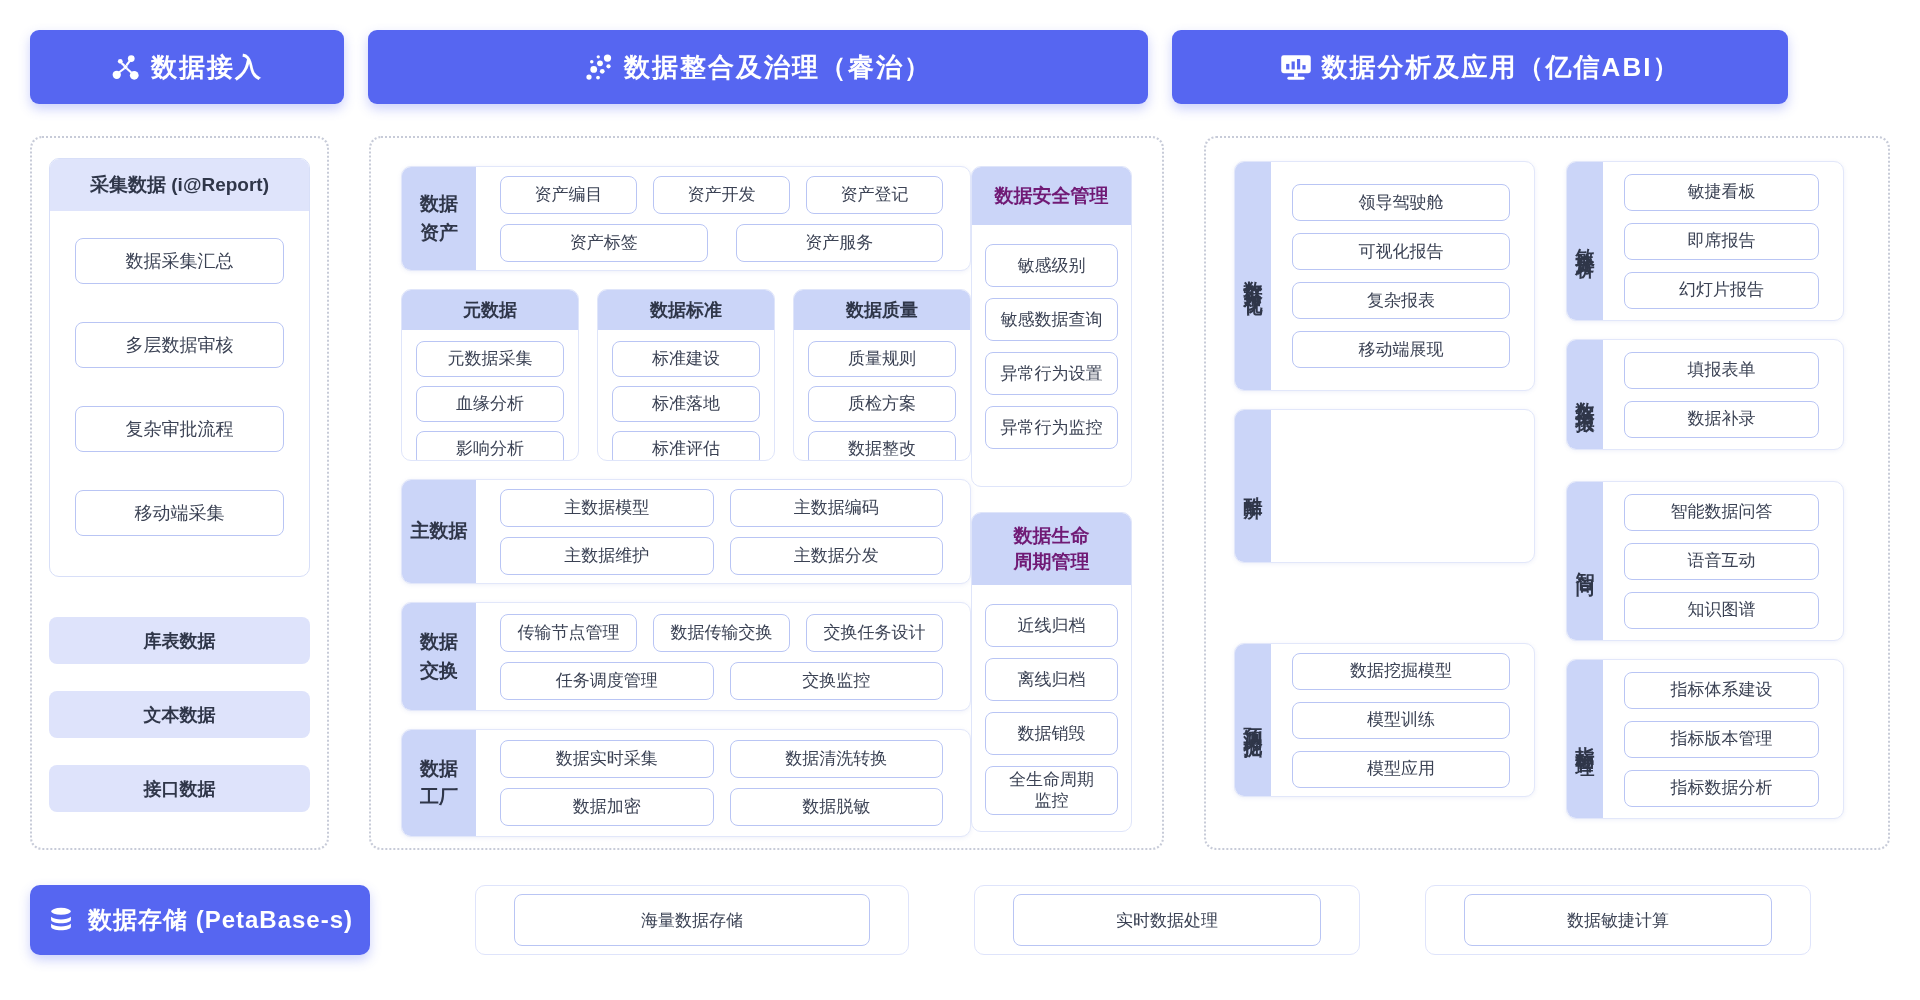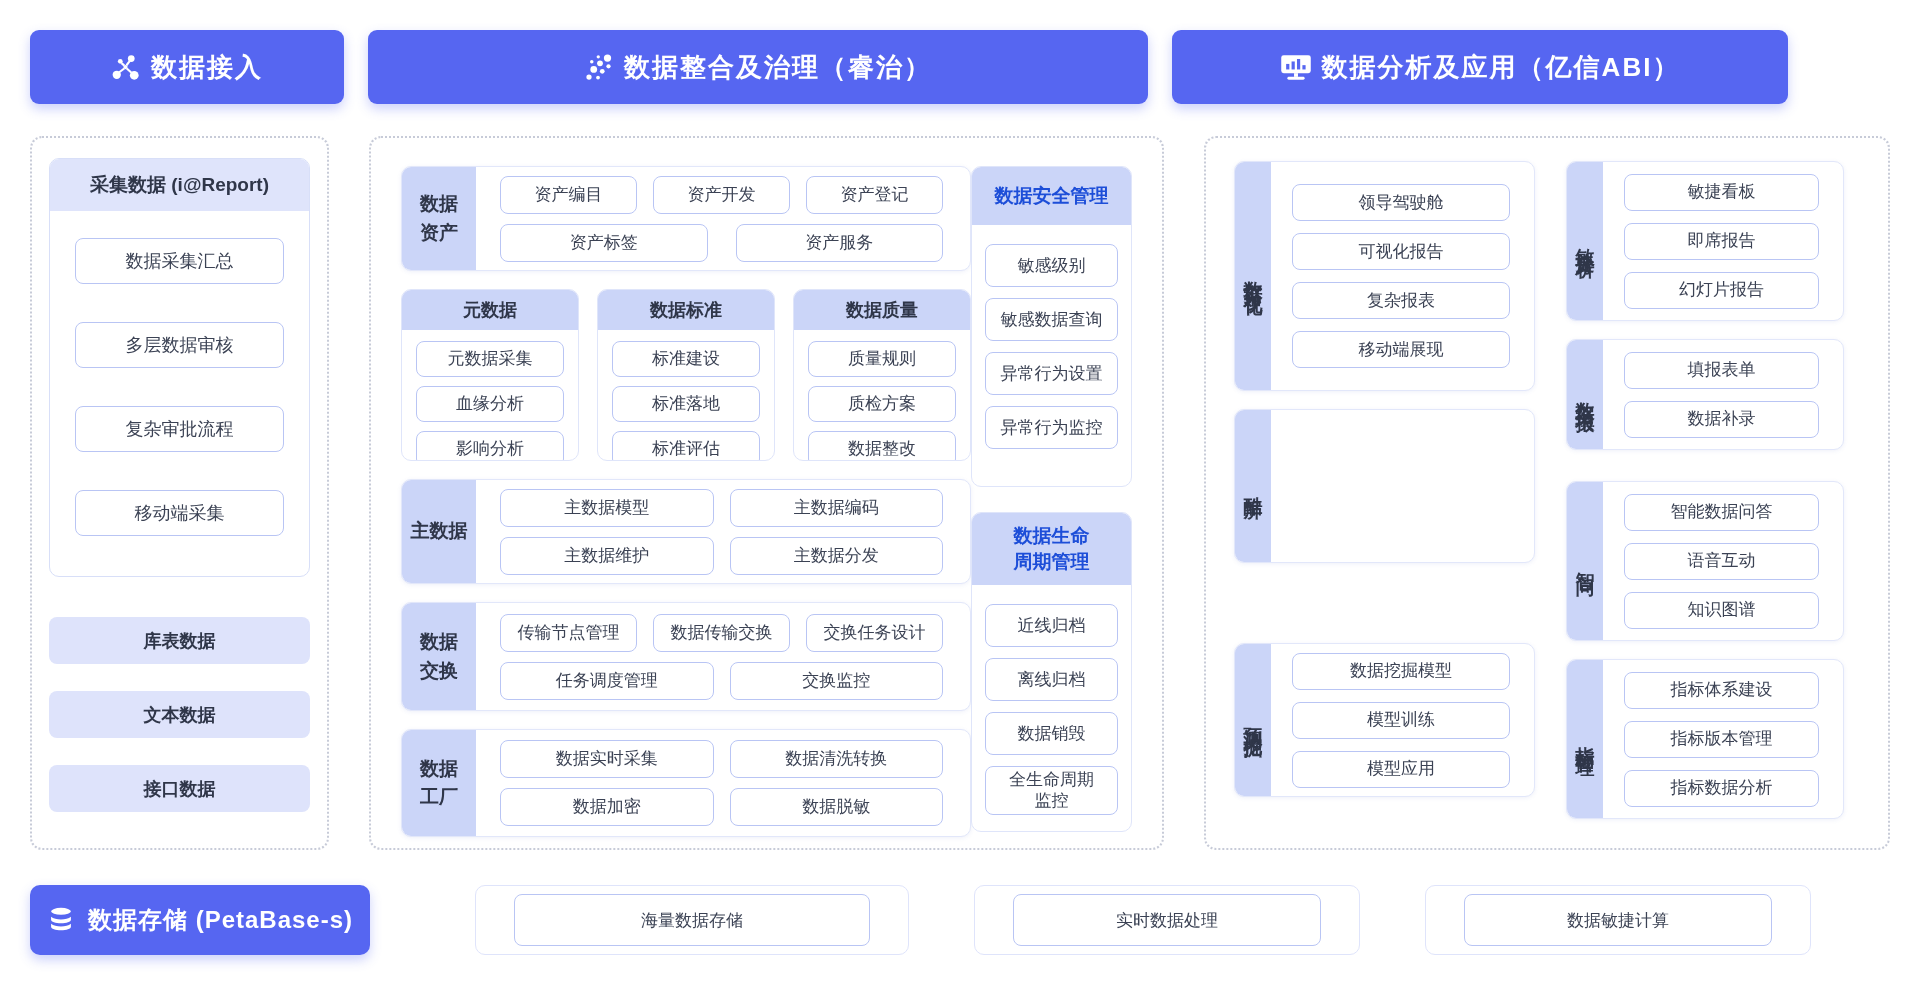--- a/index.html
+++ b/index.html
@@ -60,21 +60,21 @@
   .h105 { height:105px; } .h109 { height:109px; } .h108 { height:108px; }
   .cards-row { display:flex; gap:18px; height:172px; }
   .mini-card { flex:1; border:1px solid #dfe5fa; border-radius:10px; overflow:hidden; background:#fff; }
   .mini-hd { height:40px; background:#cbd5f8; display:flex; align-items:center; justify-content:center; font-size:18px; font-weight:600; color:#2f3649; }
   .mini-bd { padding:11px 14px; display:flex; flex-direction:column; gap:9px; }
   .mini-bd .btn { height:36px; }
   .mid-right { width:161px; flex:none; display:flex; flex-direction:column; }
   .tall-card { border:1px solid #dfe5fa; border-radius:10px; overflow:hidden; background:#fff; }
   .tall-hd {
     background:#cbd5f8; display:flex; align-items:center; justify-content:center; text-align:center;
-    font-size:19px; font-weight:600; color:#1d4ed8; white-space:pre-line; line-height:1.35;
+    font-size:19px; font-weight:600; color:#701a75; white-space:pre-line; line-height:1.35;
   }
   .card-security { height:321px; } .card-security .tall-hd { height:58px; }
   .card-lifecycle { height:320px; margin-top:25px; } .card-lifecycle .tall-hd { height:72px; }
   .tall-bd { padding:19px 13px; display:flex; flex-direction:column; gap:11px; }
   .tall-bd .btn { min-height:43px; }
   
   .rp-left { width:301px; display:flex; flex-direction:column; }
   .rp-right { width:278px; display:flex; flex-direction:column; }
   .vlabel {
     flex:none; width:36px; background:#cbd5f8; display:flex; align-items:center; justify-content:center;

